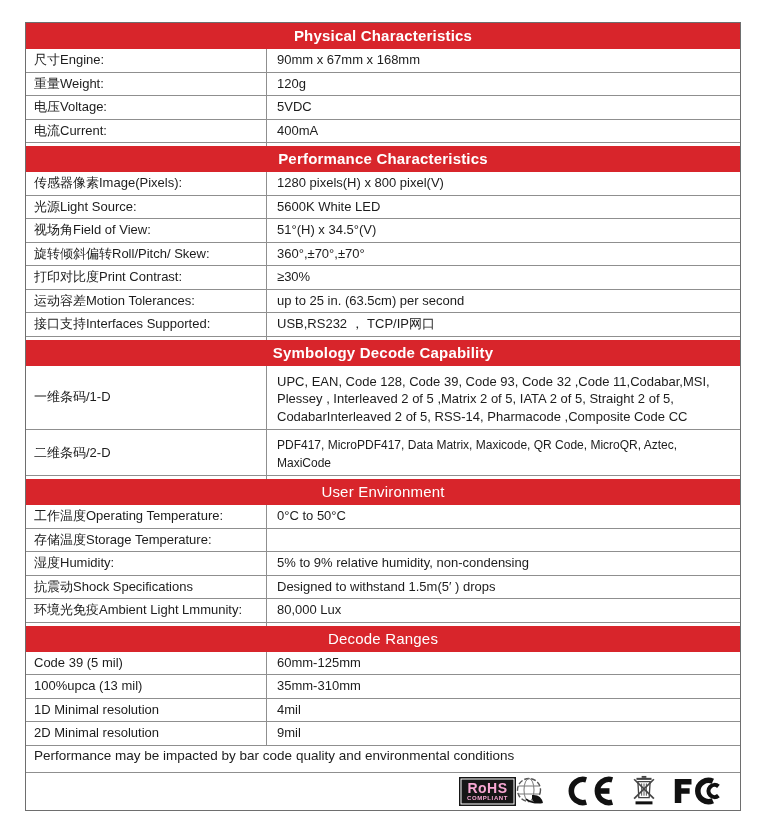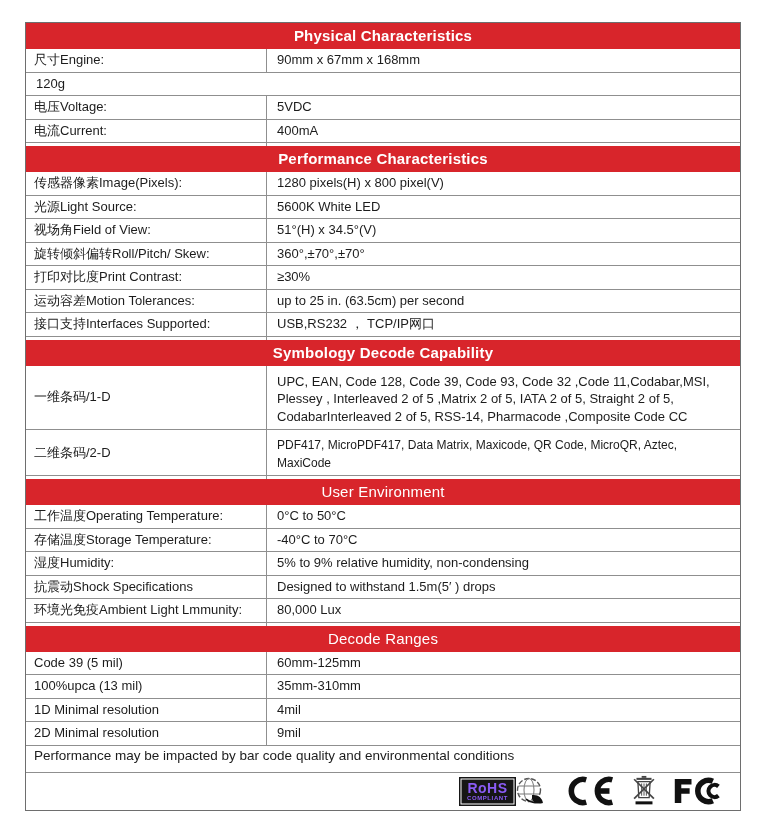--- a/index.html
+++ b/index.html
@@ -57,21 +57,21 @@
     border-bottom:1px solid var(--grid);
     min-height:27px;display:flex;align-items:flex-start;
     font-size:13.5px;padding:2px 6px 2px 8px;background:#fff;
   }
   .logos-row{
     height:37px;display:flex;align-items:center;justify-content:flex-end;
     gap:15px;padding-right:16px;background:#fff;
   }
   .rohs-group{display:flex;align-items:center;}
   .rohs-badge{
-    background:#161616;color:#8b5cf6;width:57px;height:29px;
+    background:#161616;color:#f9a8d4;width:57px;height:29px;
     display:flex;flex-direction:column;align-items:center;justify-content:center;
     box-shadow:inset 0 0 0 1.5px #161616, inset 0 0 0 2.5px #ffffff;
     padding-top:1px;
   }
   .rohs-badge .big{font-size:14px;font-weight:bold;line-height:13px;letter-spacing:.5px;}
   .rohs-badge .tiny{font-size:6px;font-weight:bold;letter-spacing:.6px;line-height:7px;}
   .mark{display:block;}
 </style>
 </head>
 <body>
@@ -79,20 +79,21 @@
 <div class="page">
   <div class="spec-table">
 
     <div>
         <div class="section-header">Physical Characteristics</div>
         <div class="spec-row">
           <div class="cell cell-label">尺寸Engine:</div>
           <div class="cell cell-value">90mm x 67mm x 168mm</div>
         </div>
         <div class="spec-row">
+          <div class="cell cell-label">重量Weight:</div>
           <div class="cell cell-value">120g</div>
         </div>
         <div class="spec-row">
           <div class="cell cell-label">电压Voltage:</div>
           <div class="cell cell-value">5VDC</div>
         </div>
         <div class="spec-row">
           <div class="cell cell-label">电流Current:</div>
           <div class="cell cell-value">400mA</div>
         </div>
@@ -137,21 +138,20 @@
           <div class="cell cell-value multiline small">PDF417, MicroPDF417, Data Matrix, Maxicode, QR Code, MicroQR, Aztec, MaxiCode</div>
         </div>
         <div class="section-gap"></div>
         <div class="section-header light">User Environment</div>
         <div class="spec-row">
           <div class="cell cell-label">工作温度Operating Temperature:</div>
           <div class="cell cell-value">0°C to 50°C</div>
         </div>
         <div class="spec-row">
           <div class="cell cell-label">存储温度Storage Temperature:</div>
-          <div class="cell cell-value">-40°C to 70°C</div>
         </div>
         <div class="spec-row">
           <div class="cell cell-label">湿度Humidity:</div>
           <div class="cell cell-value">5% to 9% relative humidity, non-condensing</div>
         </div>
         <div class="spec-row">
           <div class="cell cell-label">抗震动Shock Specifications</div>
           <div class="cell cell-value">Designed to withstand 1.5m(5′ ) drops</div>
         </div>
         <div class="spec-row">

